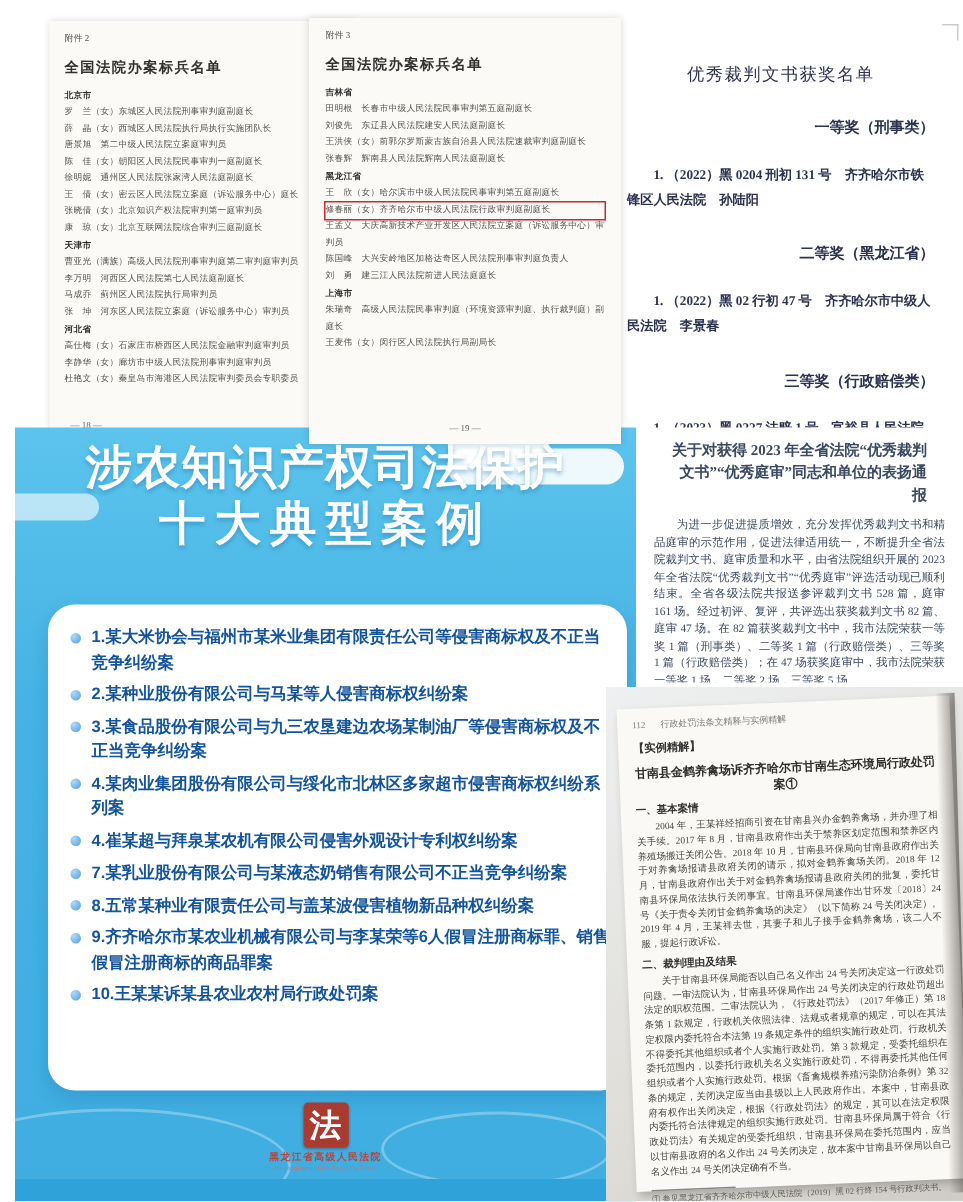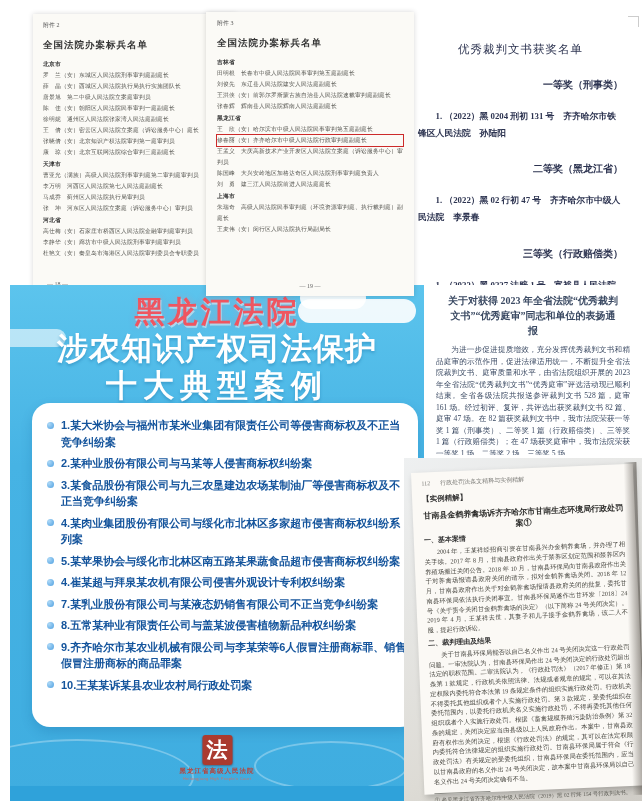--- a/index.html
+++ b/index.html
@@ -63,21 +63,21 @@
   .seal{width:30px;height:30px;margin:0 auto;background:#aa3b30;border-radius:3px;
         color:#fff;font-family:"Liberation Serif",serif;font-weight:bold;font-size:21px;
         line-height:30px;text-align:center;box-shadow:0 1px 2px rgba(80,10,10,.4);}
   .seal-cn{margin-top:2px;font-size:6.5px;color:#b8433a;letter-spacing:1px;font-weight:bold;}
   .seal-en{font-size:4px;color:#c8736c;letter-spacing:.3px;}
   .band{position:absolute;left:0;right:0;bottom:0;height:15px;background:#2fa2da;}
 
   
   .notice-doc{position:absolute;left:424px;top:285px;width:218px;height:170px;background:#fff;
               padding:8px 12px;box-sizing:border-box;color:#3b4a63;z-index:3;overflow:hidden;}
-  .notice-title{margin:0 12px 6px;font-size:10px;font-weight:bold;text-align:center;line-height:1.5;}
+  .notice-title{margin:0 12px 6px;font-size:10px;font-weight:bold;text-align:right;line-height:1.5;}
   .notice-body{margin:0;font-size:7.6px;line-height:1.52;text-indent:2em;text-align:justify;}
 
   
   .book-photo{position:absolute;left:404px;top:458px;width:238px;height:343px;z-index:4;
               background:linear-gradient(150deg,#eef0f1 0%,#dddbd5 70%,#cfccc6 100%);overflow:hidden;}
   .book-page{position:absolute;left:7px;top:15px;width:222px;height:322px;background:#fbf9f5;
              transform:rotate(-2.4deg);transform-origin:top left;padding:7px 11px 6px 10px;
              box-sizing:border-box;box-shadow:2px 3px 6px rgba(0,0,0,.22);color:#3c3c3c;}
   .book-header{font-size:6px;color:#7a7a76;}
   .book-header .bpagenum{margin-right:10px;}
@@ -159,32 +159,30 @@
       </div>
   </section>
 
   <section class="poster">
     <div class="cloud c1"></div>
     <div class="cloud c2"></div>
     <div class="cloud c3"></div>
     <div class="ripple r1"></div>
     <div class="ripple r2"></div>
     <div class="poster-title">
-      <div class="pt1">黑龙江法院</div>
       <div class="pt2">涉农知识产权司法保护</div>
       <div class="pt3">十大典型案例</div>
     </div>
     <div class="case-panel">
       <ul class="cases">
 
       <li class="case">1.某大米协会与福州市某米业集团有限责任公司等侵害商标权及不正当竞争纠纷案</li>
           <li class="case">2.某种业股份有限公司与马某等人侵害商标权纠纷案</li>
           <li class="case">3.某食品股份有限公司与九三农垦建边农场某制油厂等侵害商标权及不正当竞争纠纷案</li>
           <li class="case">4.某肉业集团股份有限公司与绥化市北林区多家超市侵害商标权纠纷系列案</li>
-          <li class="case">5.某苹果协会与绥化市北林区南五路某果蔬食品超市侵害商标权纠纷案</li>
           <li class="case">4.崔某超与拜泉某农机有限公司侵害外观设计专利权纠纷案</li>
           <li class="case">7.某乳业股份有限公司与某液态奶销售有限公司不正当竞争纠纷案</li>
           <li class="case">8.五常某种业有限责任公司与盖某波侵害植物新品种权纠纷案</li>
           <li class="case">9.齐齐哈尔市某农业机械有限公司与李某荣等6人假冒注册商标罪、销售假冒注册商标的商品罪案</li>
           <li class="case">10.王某某诉某县农业农村局行政处罚案</li>
         </ul>
     </div>
     <div class="poster-footer">
       <div class="seal">法</div>
       <div class="seal-cn">黑龙江省高级人民法院</div>

